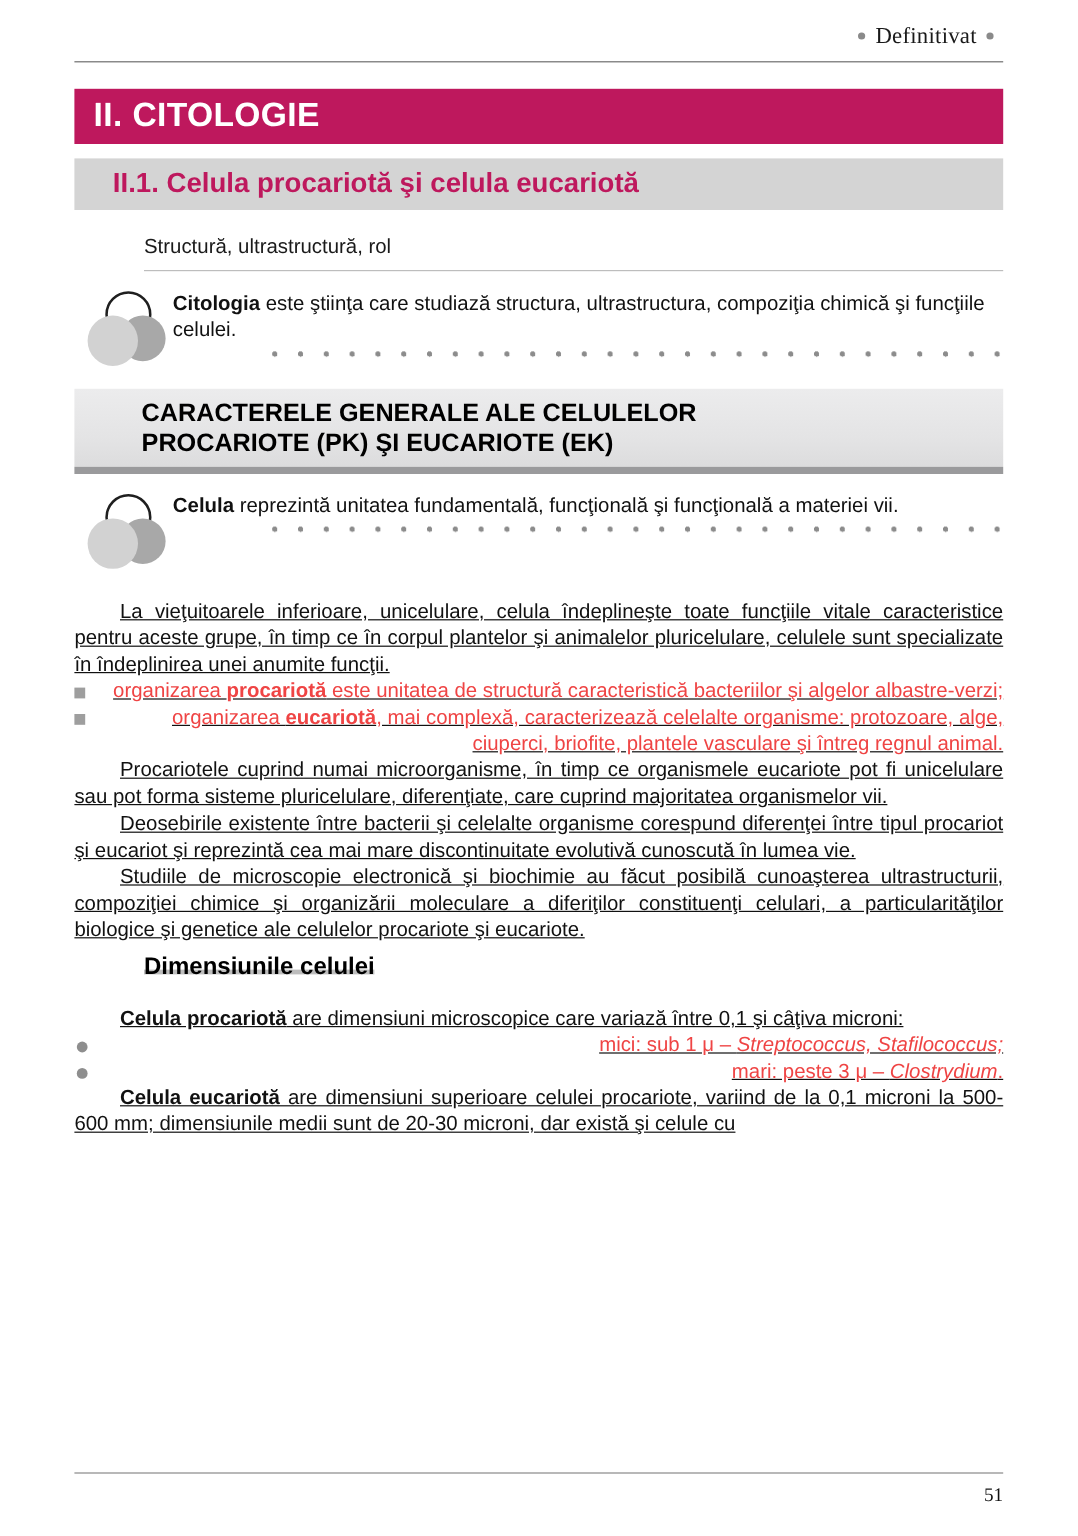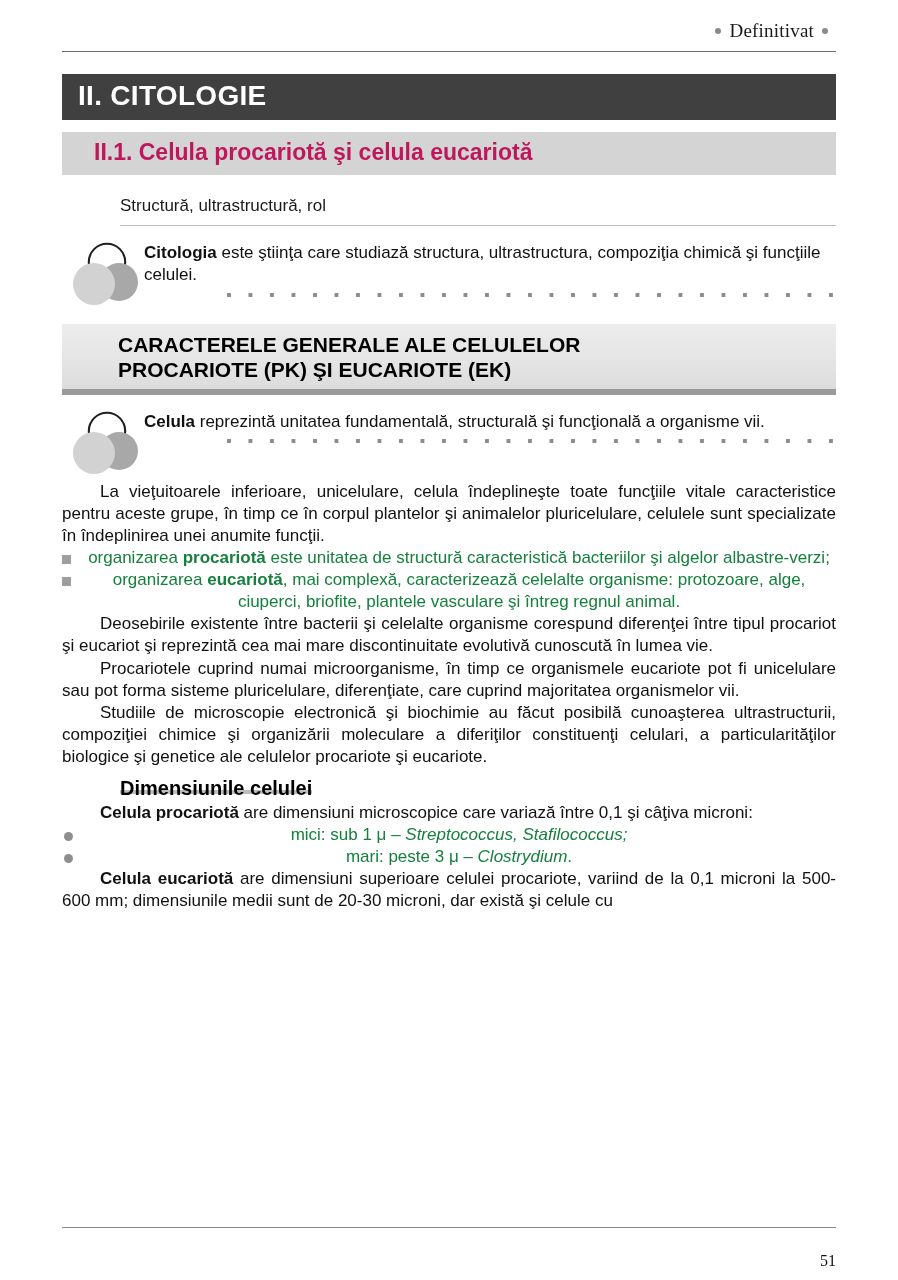--- a/index.html
+++ b/index.html
@@ -43,21 +43,21 @@
   }
   .header-rule {
     margin-top: 9px;
     border-top: 1.2px solid #6e6e6e;
     width: 100%;
   }
 
   
   .chapter-banner {
     margin-top: 22px;
-    background: #404040;
+    background: #be185d;
     color: #ffffff;
     font-size: 28px;
     font-weight: bold;
     letter-spacing: 0.3px;
     padding: 7px 0 9px 16px;
     line-height: 1.08;
   }
 
   
   .section-banner {
@@ -118,21 +118,21 @@
     background: linear-gradient(180deg, #ececed 0%, #e4e4e5 62%, #dcdcdd 100%);
     border-bottom: 6px solid #9a9a9c;
     padding: 8px 0 6px 56px;
     font-size: 21px;
     font-weight: bold;
     line-height: 1.22;
     color: #000000;
   }
 
   
-  .body-block { margin-top: 8px; }
+  .body-block { margin-top: 26px; text-decoration: underline; }
   p.body {
     margin: 0;
     font-size: 17px;
     line-height: 1.3;
     text-align: justify;
     text-indent: 38px;
     color: #111111;
     hyphens: manual;
   }
 
@@ -140,22 +140,22 @@
   ul.sq-list, ul.rd-list {
     list-style: none;
     margin: 0;
     padding: 0;
   }
   ul.sq-list li, ul.rd-list li {
     position: relative;
     padding-left: 20px;
     font-size: 17px;
     line-height: 1.3;
-    color: #15803d;
-    text-align: center;
+    color: #ef4444;
+    text-align: right;
   }
   ul.sq-list li::before {
     content: "";
     position: absolute;
     left: 0;
     top: 8px;
     width: 9px;
     height: 9px;
     background: #9e9e9e;
   }
@@ -199,21 +199,21 @@
   .footer-rule {
     position: absolute;
     left: 62px;
     right: 62px;
     bottom: 52px;
     border-top: 1.2px solid #8a8a8a;
   }
   .page-number {
     position: absolute;
     right: 62px;
-    bottom: 10px;
+    bottom: 24px;
     font-family: "Liberation Serif", serif;
     font-size: 16px;
     color: #111111;
   }
 </style>
 </head>
 <body>
 
 <div class="page">
 
@@ -247,34 +247,34 @@
   </div>
 
   <div class="callout">
     <span class="callout-icon">
       <svg width="78" height="66" viewBox="0 0 78 66">
         <circle cx="39" cy="20" r="18.2" fill="#ffffff" stroke="#1f1f1f" stroke-width="2.1"></circle>
         <circle cx="51" cy="40" r="19" fill="#a8a8a8"></circle>
         <circle cx="26" cy="42" r="21" fill="#d2d2d2"></circle>
       </svg>
     </span>
-    <div class="callout-text"><b>Celula</b><span> reprezintă unitatea fundamentală, structurală şi funcţională a organisme vii.</span></div>
+    <div class="callout-text"><b>Celula</b><span> reprezintă unitatea fundamentală, funcţională şi funcţională a materiei vii.</span></div>
     <div class="dot-rule"></div>
   </div>
 
   <div class="body-block">
     <p class="body">La vieţuitoarele inferioare, unicelulare, celula îndeplineşte toate funcţiile vitale caracteristice pentru aceste grupe, în timp ce în corpul plantelor şi animalelor pluricelulare, celulele sunt specializate în îndeplinirea unei anumite funcţii.</p>
 
     <ul class="sq-list">
       <li><span>organizarea </span><b>procariotă</b><span> este unitatea de structură caracteristică bacteriilor şi algelor albastre-verzi;</span></li>
       <li><span>organizarea </span><b>eucariotă</b><span>, mai complexă, caracterizează celelalte organisme: protozoare, alge, ciuperci, briofite, plantele vasculare şi întreg regnul animal.</span></li>
     </ul>
 
+    <p class="body">Procariotele cuprind numai microorganisme, în timp ce organismele eucariote pot fi unicelulare sau pot forma sisteme pluricelulare, diferenţiate, care cuprind majoritatea organismelor vii.</p>
     <p class="body">Deosebirile existente între bacterii şi celelalte organisme corespund diferenţei între tipul procariot şi eucariot şi reprezintă cea mai mare discontinuitate evolutivă cunoscută în lumea vie.</p>
-    <p class="body">Procariotele cuprind numai microorganisme, în timp ce organismele eucariote pot fi unicelulare sau pot forma sisteme pluricelulare, diferenţiate, care cuprind majoritatea organismelor vii.</p>
     <p class="body">Studiile de microscopie electronică şi biochimie au făcut posibilă cunoaşterea ultrastructurii, compoziţiei chimice şi organizării moleculare a diferiţilor constituenţi celulari, a particularităţilor biologice şi genetice ale celulelor procariote şi eucariote.</p>
   </div>
 
   <div class="uhead-wrap">
     <div class="uhead-2">Dimensiunile celulei</div>
   </div>
 
   <div class="body-block">
     <p class="body"><b>Celula procariotă</b><span> are dimensiuni microscopice care variază între 0,1 şi câţiva microni:</span></p>
 

